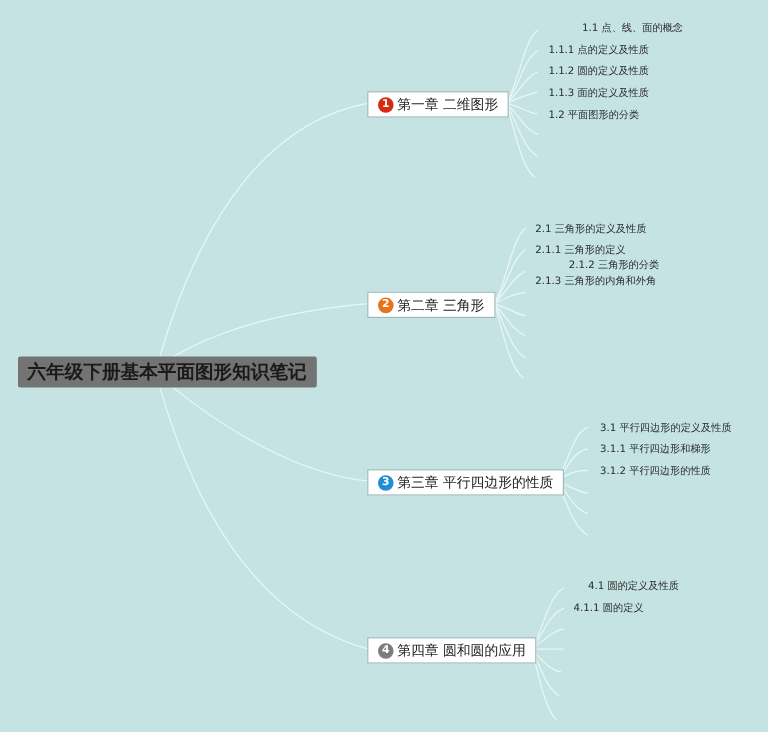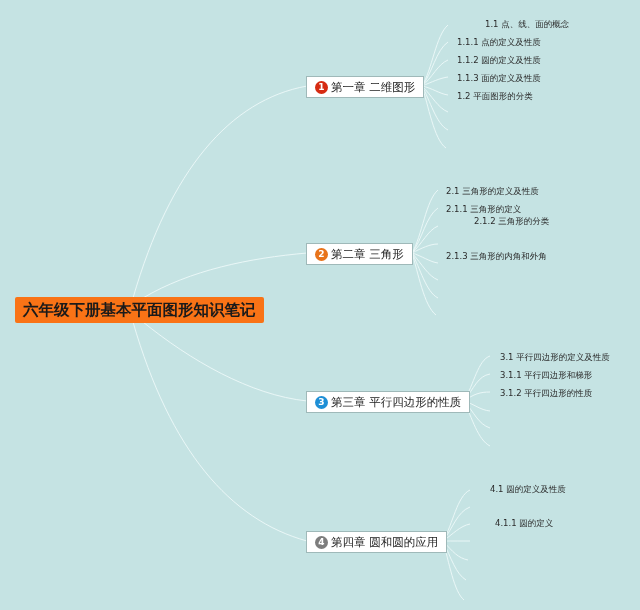--- a/index.html
+++ b/index.html
@@ -6,21 +6,21 @@
     body {
       width: 640px; height: 610px; overflow: hidden;
       background: #c5e3e3;
       font-family: "DejaVu Sans", "Liberation Sans", sans-serif;
       position: relative;
     }
     #canvas { position: absolute; left: 0; top: 0; width: 640px; height: 610px; }
     svg.lines { position: absolute; left: 0; top: 0; width: 640px; height: 610px; }
     .root {
       position: absolute; left: 15px; top: 297px; height: 26px;
-      padding: 0 8px; background: #f97316; border-radius: 2px;
+      padding: 0 8px; background: #737373; border-radius: 2px;
       font-weight: bold; font-size: 15.5px; color: #1a1a1a;
       line-height: 26px; white-space: nowrap;
     }
     .chapter {
       position: absolute; height: 20px; line-height: 20px;
       background: #ffffff; border: 1px solid #9fb9b9;
       padding: 0 8px 0 8px; font-size: 11.5px; color: #222;
       white-space: nowrap; display: flex; align-items: center;
     }
     .badge {
@@ -94,29 +94,29 @@
   <div class="leaf" style="left:457px; top:72px;">1.1.3 面的定义及性质</div>
   <div class="leaf" style="left:457px; top:90px;">1.2 平面图形的分类</div>
 
   <div class="chapter" style="left:306px; top:243px;">
     <span class="badge" style="background:#e8731a;">2</span>
     <span>第二章 三角形</span>
   </div>
   <div class="leaf" style="left:446px; top:185px;">2.1 三角形的定义及性质</div>
   <div class="leaf" style="left:446px; top:203px;">2.1.1 三角形的定义</div>
   <div class="leaf" style="left:446px; top:215px;margin-left:28px;">2.1.2 三角形的分类</div>
-  <div class="leaf" style="left:446px; top:250px;">2.1.3 三角形的内角和外角</div>
+  <div class="leaf" style="left:446px; top:229px;">2.1.3 三角形的内角和外角</div>
 
   <div class="chapter" style="left:306px; top:391px;">
     <span class="badge" style="background:#1e8fd6;">3</span>
     <span>第三章 平行四边形的性质</span>
   </div>
   <div class="leaf" style="left:500px; top:351px;">3.1 平行四边形的定义及性质</div>
   <div class="leaf" style="left:500px; top:369px;">3.1.1 平行四边形和梯形</div>
   <div class="leaf" style="left:500px; top:387px;">3.1.2 平行四边形的性质</div>
 
   <div class="chapter" style="left:306px; top:531px;">
     <span class="badge" style="background:#7d7d7d;">4</span>
     <span>第四章 圆和圆的应用</span>
   </div>
   <div class="leaf" style="left:478px; top:483px;margin-left:12px;">4.1 圆的定义及性质</div>
-  <div class="leaf" style="left:495px; top:501px;margin-top:16px;">4.1.1 圆的定义</div>
+  <div class="leaf" style="left:478px; top:501px;">4.1.1 圆的定义</div>
 </div>
 
 </body></html>

